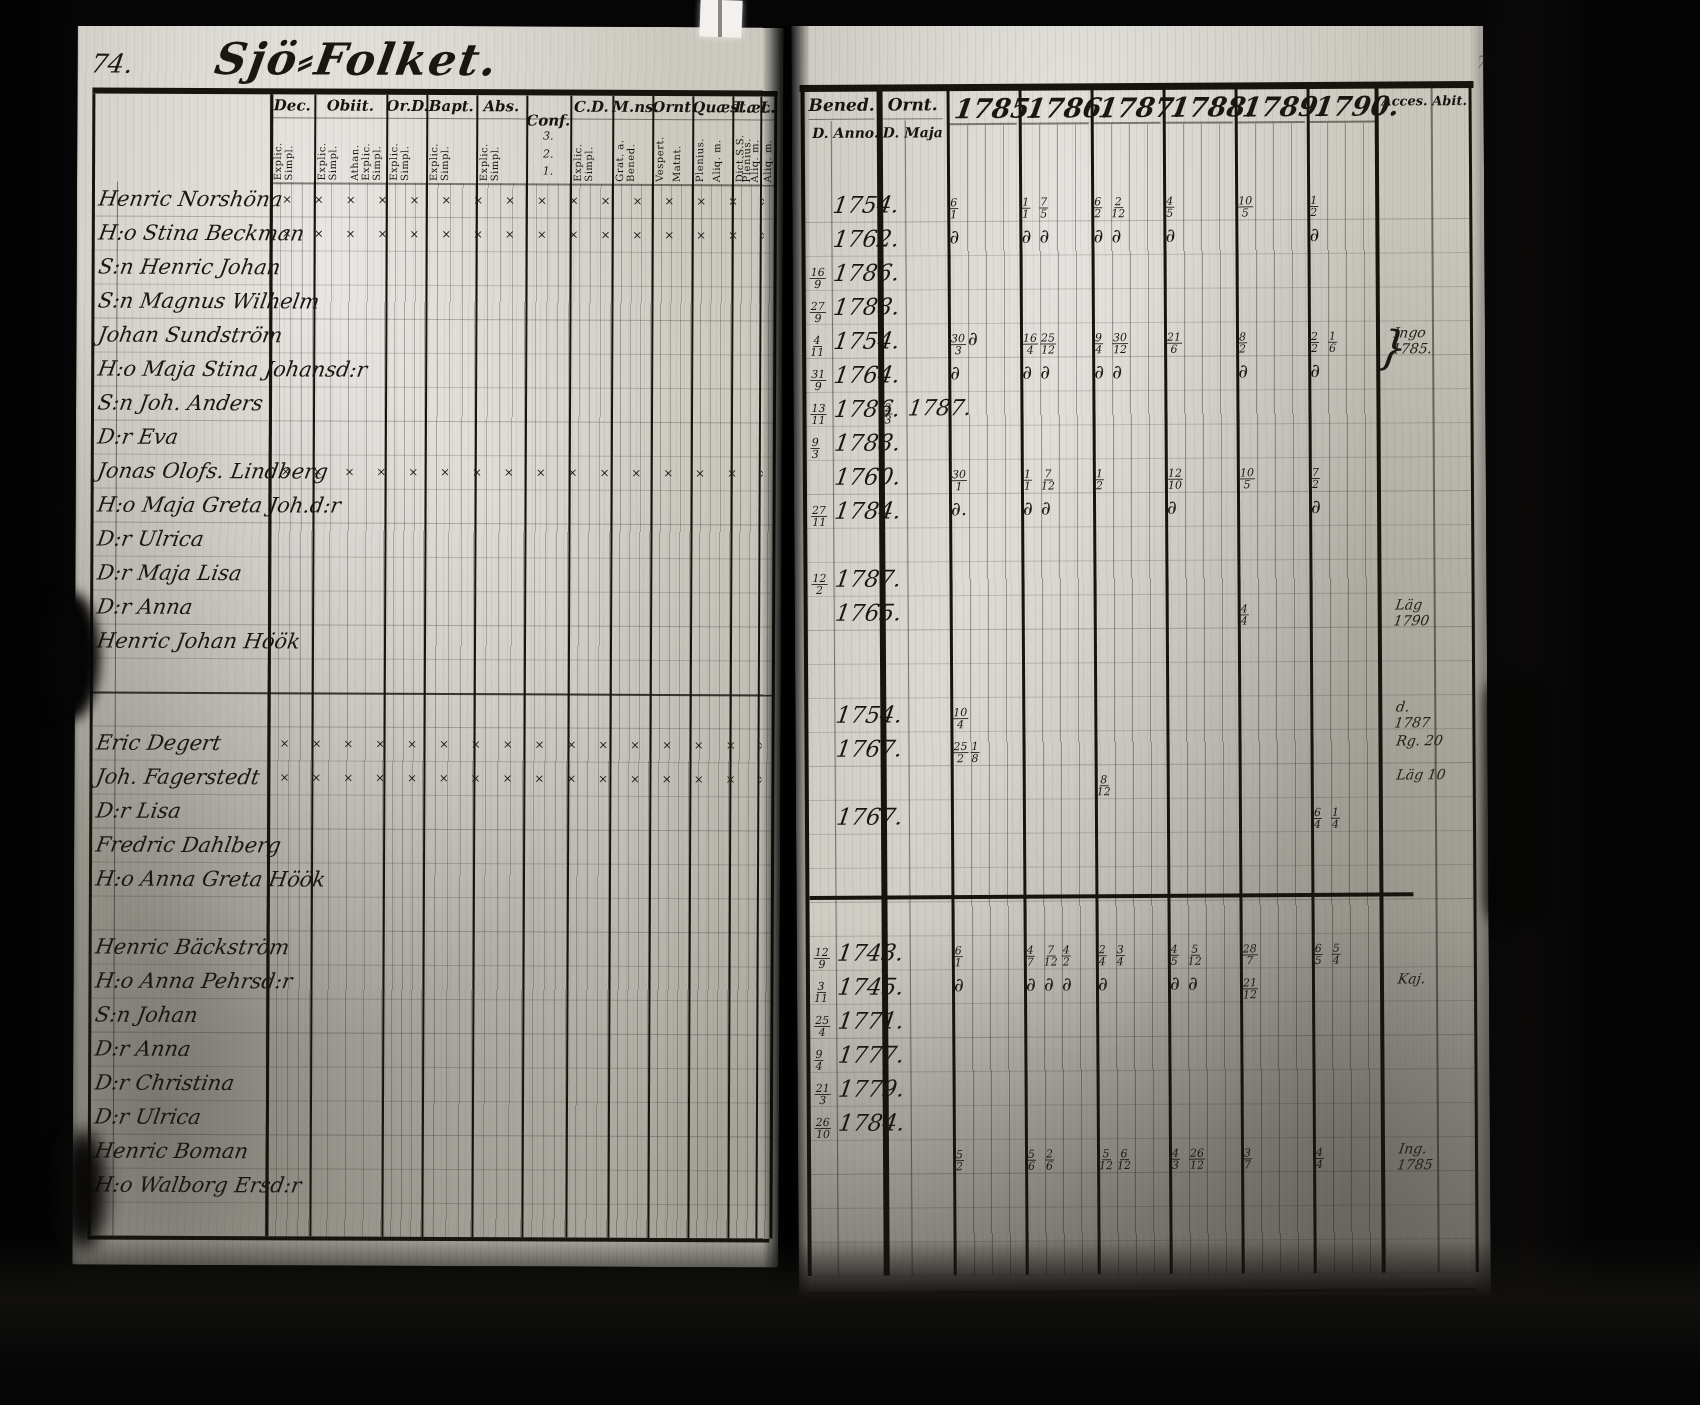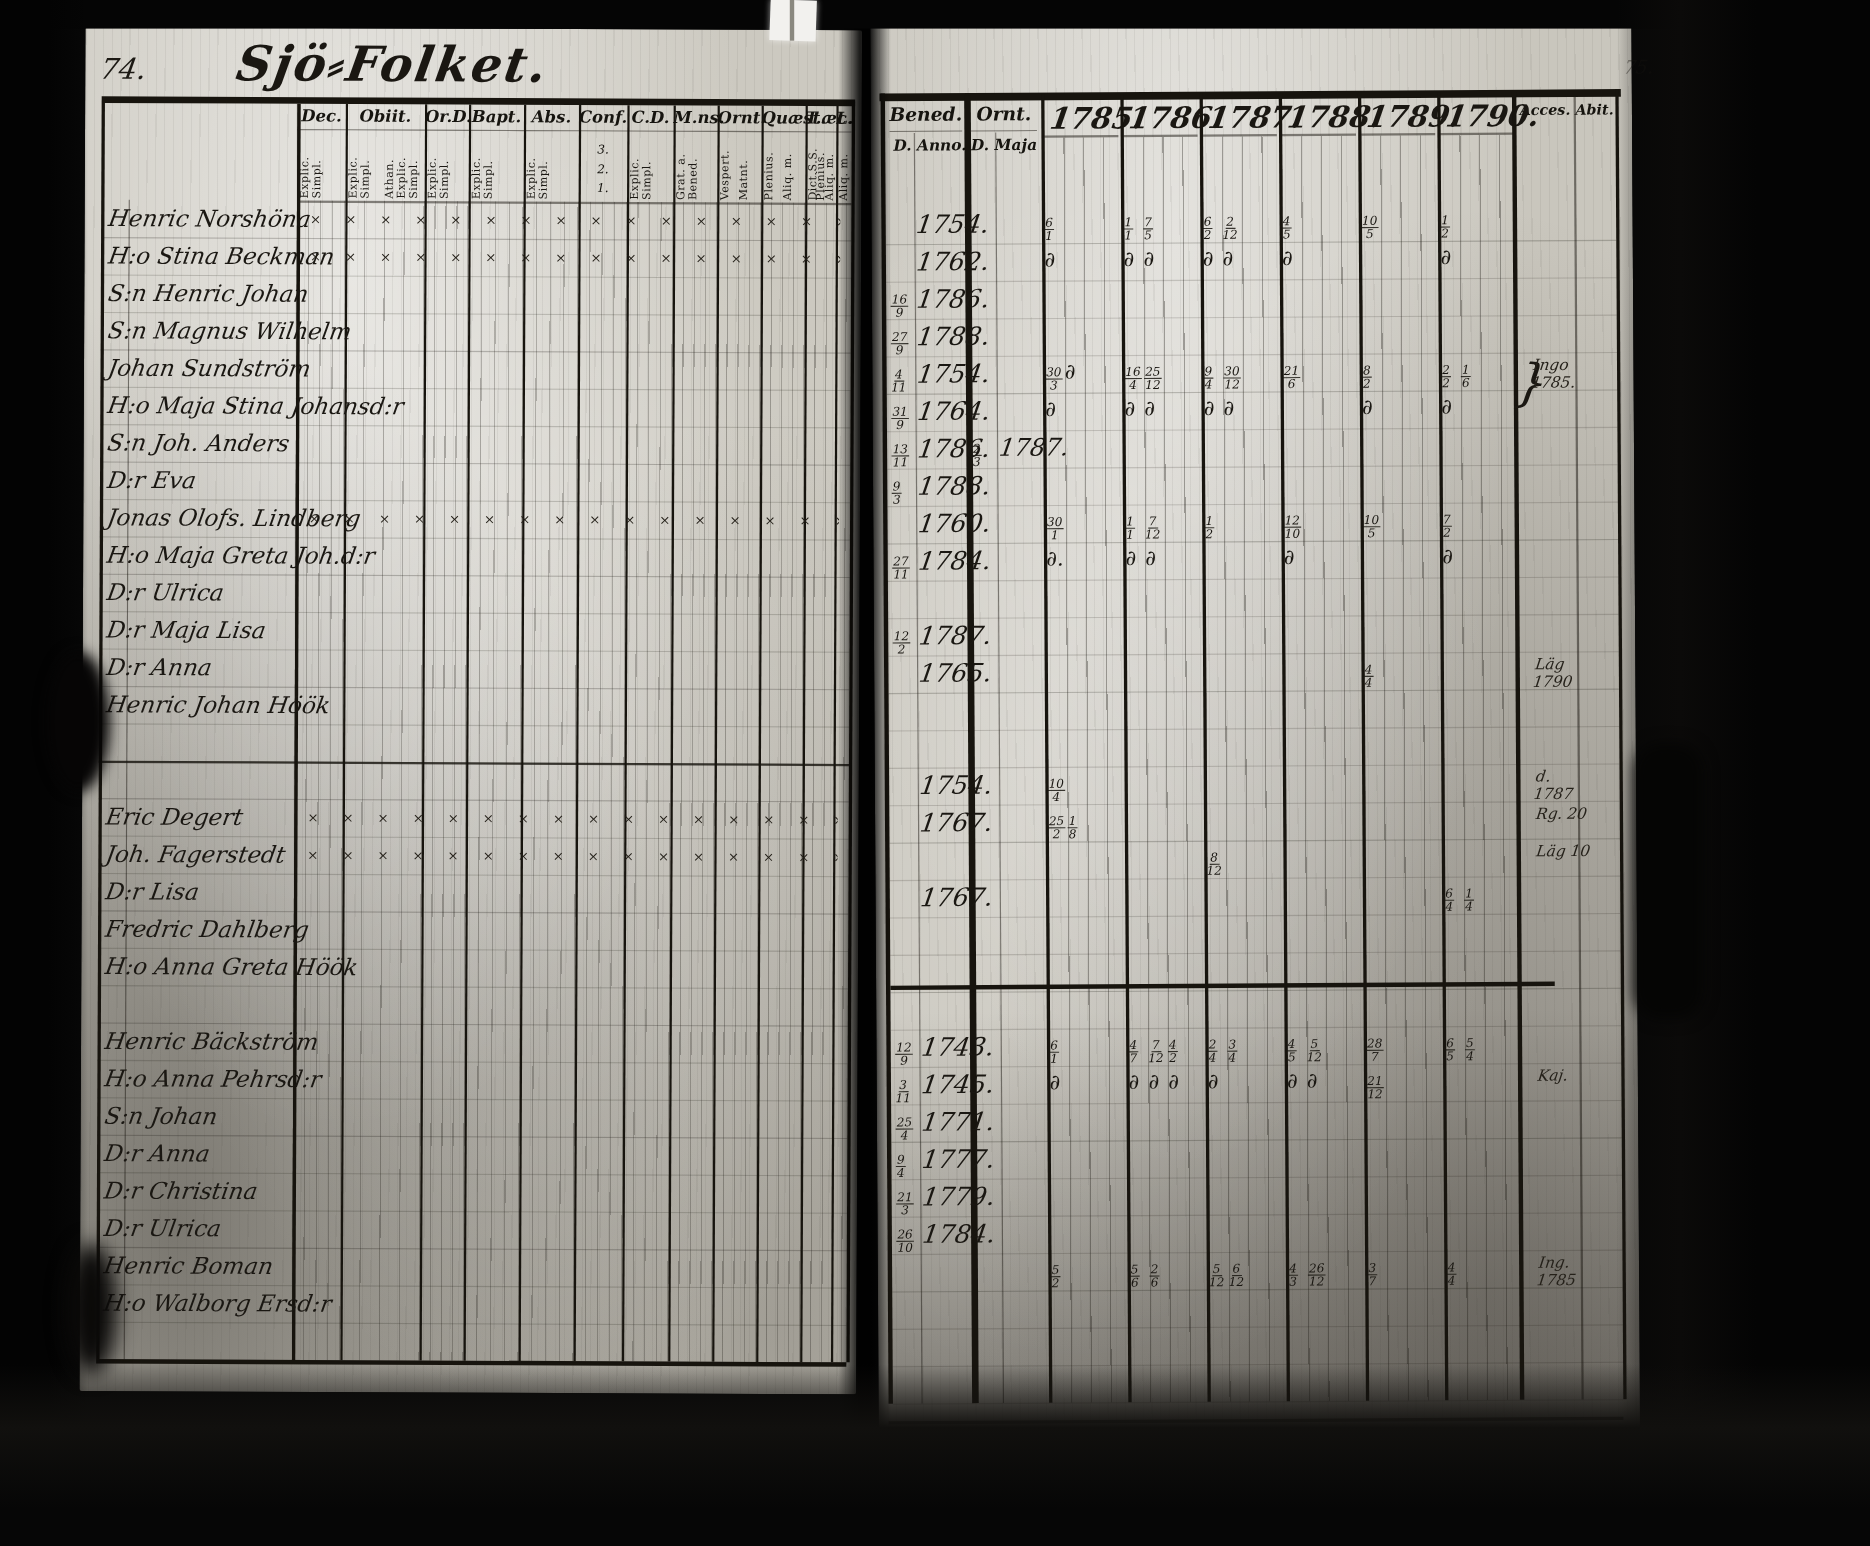--- a/index.html
+++ b/index.html
@@ -129,21 +129,21 @@
       <div style="position: absolute; left: 399px; top: 69px; width: 50px; height: 1142px;">
         <div class="line" style="position: absolute; left: 0px; top: 0px; width: 2px; height: 100%;"></div>
         <div class="printed" style="position: absolute; left: 0px; top: 2px; width: 100%; text-align: center; font-size: 15px; font-weight: 600;">Abs.</div>
         <div class="line thin" style="position: absolute; left: 0px; top: 23px; width: 100%; height: 1px;"></div>
         <div class="vtext" style="position: absolute; left: 2px; top: 28px; height: 58px; width: 44px;">Explic.
 Simpl.</div>
         <div style="position: absolute; left: 0px; top: 88px; width: 100%; height: 1054px; background: repeating-linear-gradient(90deg, transparent 0px, transparent 11.5px, rgba(25, 22, 16, 0.25) 11.5px, rgba(25, 22, 16, 0.25) 12.5px);"></div>
       </div>
       <div style="position: absolute; left: 449px; top: 69px; width: 44px; height: 1142px;">
         <div class="line" style="position: absolute; left: 0px; top: 0px; width: 2px; height: 100%;"></div>
-        <div class="printed" style="position: absolute; left: 0px; top: 2px; width: 100%; text-align: center; font-size: 15px; font-weight: 600;">Conf.</div>
+        <div class="printed" style="position: absolute; left: 0px; top: 16px; width: 100%; text-align: center; font-size: 15px; font-weight: 600;">Conf.</div>
         <div class="line thin" style="position: absolute; left: 0px; top: 23px; width: 100%; height: 1px;"></div>
         <div class="printed" style="position: absolute; left: 0px; top: 32px; width: 100%; text-align: center; font-size: 11px; line-height: 1.6; white-space: pre-line;">3.
 2.
 1.</div>
         <div style="position: absolute; left: 0px; top: 88px; width: 100%; height: 1054px; background: repeating-linear-gradient(90deg, transparent 0px, transparent 10px, rgba(25, 22, 16, 0.25) 10px, rgba(25, 22, 16, 0.25) 11px);"></div>
       </div>
       <div style="position: absolute; left: 493px; top: 69px; width: 42px; height: 1142px;">
         <div class="line" style="position: absolute; left: 0px; top: 0px; width: 2px; height: 100%;"></div>
         <div class="printed" style="position: absolute; left: 0px; top: 2px; width: 100%; text-align: center; font-size: 15px; font-weight: 600;">C.D.</div>
         <div class="line thin" style="position: absolute; left: 0px; top: 23px; width: 100%; height: 1px;"></div>

